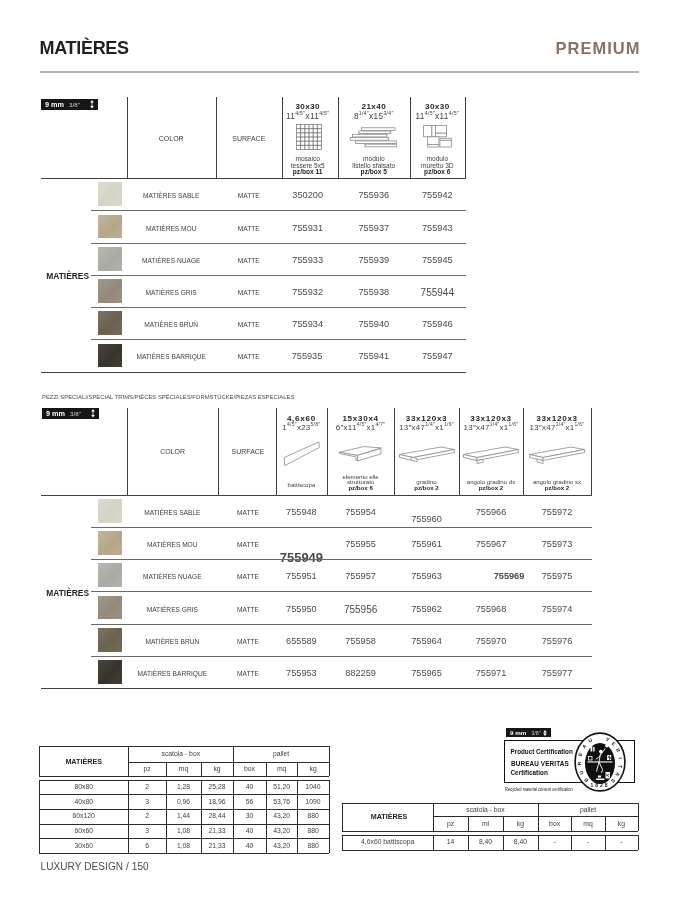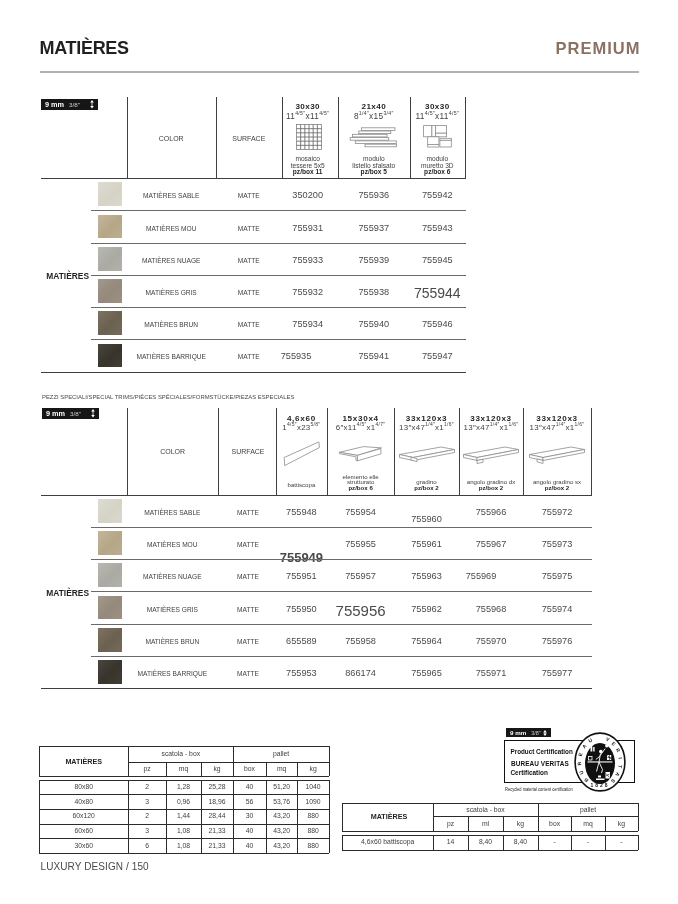--- a/index.html
+++ b/index.html
@@ -156,21 +156,21 @@
 <div class="sw" style="left:98px;top:279.1px;background:linear-gradient(135deg,#a2988c 0%,#94897a 55%,#9c9183 100%)"></div>
 
 <div class="ct" style="left:171.2px;top:292.95833333333337px;font-size:6.6px;font-weight:normal;color:#414140;letter-spacing:0px">MATIÈRES GRIS</div>
 
 <div class="ct" style="left:248.8px;top:292.95833333333337px;font-size:6.6px;font-weight:normal;color:#414140;letter-spacing:0px">MATTE</div>
 
 <div class="ct" style="left:307.7px;top:292.95833333333337px;font-size:9.2px;font-weight:normal;color:#4a4a49;letter-spacing:0px">755932</div>
 
 <div class="ct" style="left:373.8px;top:292.95833333333337px;font-size:9.2px;font-weight:normal;color:#4a4a49;letter-spacing:0px">755938</div>
 
-<div class="ct" style="left:437.3px;top:292.95833333333337px;font-size:14px;font-weight:normal;color:#4a4a49;letter-spacing:0px">755944</div>
+<div class="ct" style="left:437.3px;top:292.95833333333337px;font-size:10px;font-weight:normal;color:#4a4a49;letter-spacing:0px">755944</div>
 
 <div class="ln" style="left:91px;top:307.0666666666667px;width:374.8px;height:1px;background:#6a6a69"></div>
 
 <div class="sw" style="left:98px;top:311.3px;background:linear-gradient(135deg,#7e7261 0%,#6b6150 55%,#776c5b 100%)"></div>
 
 <div class="ct" style="left:171.2px;top:325.175px;font-size:6.6px;font-weight:normal;color:#414140;letter-spacing:0px">MATIÈRES BRUN</div>
 
 <div class="ct" style="left:248.8px;top:325.175px;font-size:6.6px;font-weight:normal;color:#414140;letter-spacing:0px">MATTE</div>
 
 <div class="ct" style="left:307.7px;top:325.175px;font-size:9.2px;font-weight:normal;color:#4a4a49;letter-spacing:0px">755934</div>
@@ -180,21 +180,21 @@
 <div class="ct" style="left:437.3px;top:325.175px;font-size:9.2px;font-weight:normal;color:#4a4a49;letter-spacing:0px">755946</div>
 
 <div class="ln" style="left:91px;top:339.2833333333333px;width:374.8px;height:1px;background:#6a6a69"></div>
 
 <div class="sw" style="left:98px;top:343.5px;background:linear-gradient(135deg,#49453d 0%,#38342c 55%,#423e36 100%)"></div>
 
 <div class="ct" style="left:171.2px;top:357.39166666666665px;font-size:6.6px;font-weight:normal;color:#414140;letter-spacing:0px">MATIÈRES BARRIQUE</div>
 
 <div class="ct" style="left:248.8px;top:357.39166666666665px;font-size:6.6px;font-weight:normal;color:#414140;letter-spacing:0px">MATTE</div>
 
-<div class="ct" style="left:296px;top:357.39166666666665px;font-size:9.2px;font-weight:normal;color:#4a4a49;letter-spacing:0px">755935</div>
+<div class="ct" style="left:307px;top:357.39166666666665px;font-size:9.2px;font-weight:normal;color:#4a4a49;letter-spacing:0px">755935</div>
 
 <div class="ct" style="left:373.8px;top:357.39166666666665px;font-size:9.2px;font-weight:normal;color:#4a4a49;letter-spacing:0px">755941</div>
 
 <div class="ct" style="left:437.3px;top:357.39166666666665px;font-size:9.2px;font-weight:normal;color:#4a4a49;letter-spacing:0px">755947</div>
 
 <div class="ln" style="left:41px;top:371.5px;width:424.8px;height:1.2px;background:#3f3f3e"></div>
 
 <div class="rt" style="right:589px;top:276.05px;font-size:8.4px;font-weight:bold;color:#231f20;letter-spacing:0px">MATIÈRES</div>
 
 <div class="lt" style="left:42px;top:397.5px;font-size:5.9px;font-weight:normal;color:#4a4a49;letter-spacing:0px">PEZZI SPECIALI/SPECIAL TRIMS/PIÈCES SPÉCIALES/FORMSTÜCKE/PIEZAS ESPECIALES</div>
@@ -343,35 +343,35 @@
 <div class="ct" style="left:172.3px;top:577.3000000000001px;font-size:6.6px;font-weight:normal;color:#414140;letter-spacing:0px">MATIÈRES NUAGE</div>
 
 <div class="ct" style="left:248px;top:577.3000000000001px;font-size:6.6px;font-weight:normal;color:#414140;letter-spacing:0px">MATTE</div>
 
 <div class="ct" style="left:301.4px;top:577.3000000000001px;font-size:9.2px;font-weight:normal;color:#4a4a49;letter-spacing:0px">755951</div>
 
 <div class="ct" style="left:360.6px;top:577.3000000000001px;font-size:9.2px;font-weight:normal;color:#4a4a49;letter-spacing:0px">755957</div>
 
 <div class="ct" style="left:426.5px;top:577.3000000000001px;font-size:9.2px;font-weight:normal;color:#4a4a49;letter-spacing:0px">755963</div>
 
-<div class="ct" style="left:481px;top:577.3000000000001px;font-size:9.2px;font-weight:normal;color:#4a4a49;letter-spacing:0px">755969</div>
+<div class="ct" style="left:509px;top:577.3000000000001px;font-size:9.2px;font-weight:bold;color:#4a4a49;letter-spacing:0px">755969</div>
 
 <div class="ct" style="left:557.0px;top:577.3000000000001px;font-size:9.2px;font-weight:normal;color:#4a4a49;letter-spacing:0px">755975</div>
 
 <div class="ln" style="left:91px;top:591.4000000000001px;width:500.79999999999995px;height:1px;background:#6a6a69"></div>
 
 <div class="sw" style="left:98px;top:595.6px;background:linear-gradient(135deg,#a2988c 0%,#94897a 55%,#9c9183 100%)"></div>
 
 <div class="ct" style="left:172.3px;top:609.5px;font-size:6.6px;font-weight:normal;color:#414140;letter-spacing:0px">MATIÈRES GRIS</div>
 
 <div class="ct" style="left:248px;top:609.5px;font-size:6.6px;font-weight:normal;color:#414140;letter-spacing:0px">MATTE</div>
 
 <div class="ct" style="left:301.4px;top:609.5px;font-size:9.2px;font-weight:normal;color:#4a4a49;letter-spacing:0px">755950</div>
 
-<div class="ct" style="left:360.6px;top:609.5px;font-size:15px;font-weight:normal;color:#4a4a49;letter-spacing:0px">755956</div>
+<div class="ct" style="left:360.6px;top:609.5px;font-size:10px;font-weight:normal;color:#4a4a49;letter-spacing:0px">755956</div>
 
 <div class="ct" style="left:426.5px;top:609.5px;font-size:9.2px;font-weight:normal;color:#4a4a49;letter-spacing:0px">755962</div>
 
 <div class="ct" style="left:491.0px;top:609.5px;font-size:9.2px;font-weight:normal;color:#4a4a49;letter-spacing:0px">755968</div>
 
 <div class="ct" style="left:557.0px;top:609.5px;font-size:9.2px;font-weight:normal;color:#4a4a49;letter-spacing:0px">755974</div>
 
 <div class="ln" style="left:91px;top:623.6px;width:500.79999999999995px;height:1px;background:#6a6a69"></div>
 
 <div class="sw" style="left:98px;top:627.8px;background:linear-gradient(135deg,#7e7261 0%,#6b6150 55%,#776c5b 100%)"></div>
@@ -393,21 +393,21 @@
 <div class="ln" style="left:91px;top:655.8000000000001px;width:500.79999999999995px;height:1px;background:#6a6a69"></div>
 
 <div class="sw" style="left:98px;top:660.0px;background:linear-gradient(135deg,#49453d 0%,#38342c 55%,#423e36 100%)"></div>
 
 <div class="ct" style="left:172.3px;top:673.9px;font-size:6.6px;font-weight:normal;color:#414140;letter-spacing:0px">MATIÈRES BARRIQUE</div>
 
 <div class="ct" style="left:248px;top:673.9px;font-size:6.6px;font-weight:normal;color:#414140;letter-spacing:0px">MATTE</div>
 
 <div class="ct" style="left:301.4px;top:673.9px;font-size:9.2px;font-weight:normal;color:#4a4a49;letter-spacing:0px">755953</div>
 
-<div class="ct" style="left:360.6px;top:673.9px;font-size:9.2px;font-weight:normal;color:#4a4a49;letter-spacing:0px">866174</div>
+<div class="ct" style="left:360.6px;top:673.9px;font-size:9.2px;font-weight:normal;color:#4a4a49;letter-spacing:0px">882259</div>
 
 <div class="ct" style="left:426.5px;top:673.9px;font-size:9.2px;font-weight:normal;color:#4a4a49;letter-spacing:0px">755965</div>
 
 <div class="ct" style="left:491.0px;top:673.9px;font-size:9.2px;font-weight:normal;color:#4a4a49;letter-spacing:0px">755971</div>
 
 <div class="ct" style="left:557.0px;top:673.9px;font-size:9.2px;font-weight:normal;color:#4a4a49;letter-spacing:0px">755977</div>
 
 <div class="ln" style="left:41px;top:688.0px;width:550.8px;height:1.2px;background:#3f3f3e"></div>
 
 <div class="rt" style="right:589px;top:592.6px;font-size:8.4px;font-weight:bold;color:#231f20;letter-spacing:0px">MATIÈRES</div>

